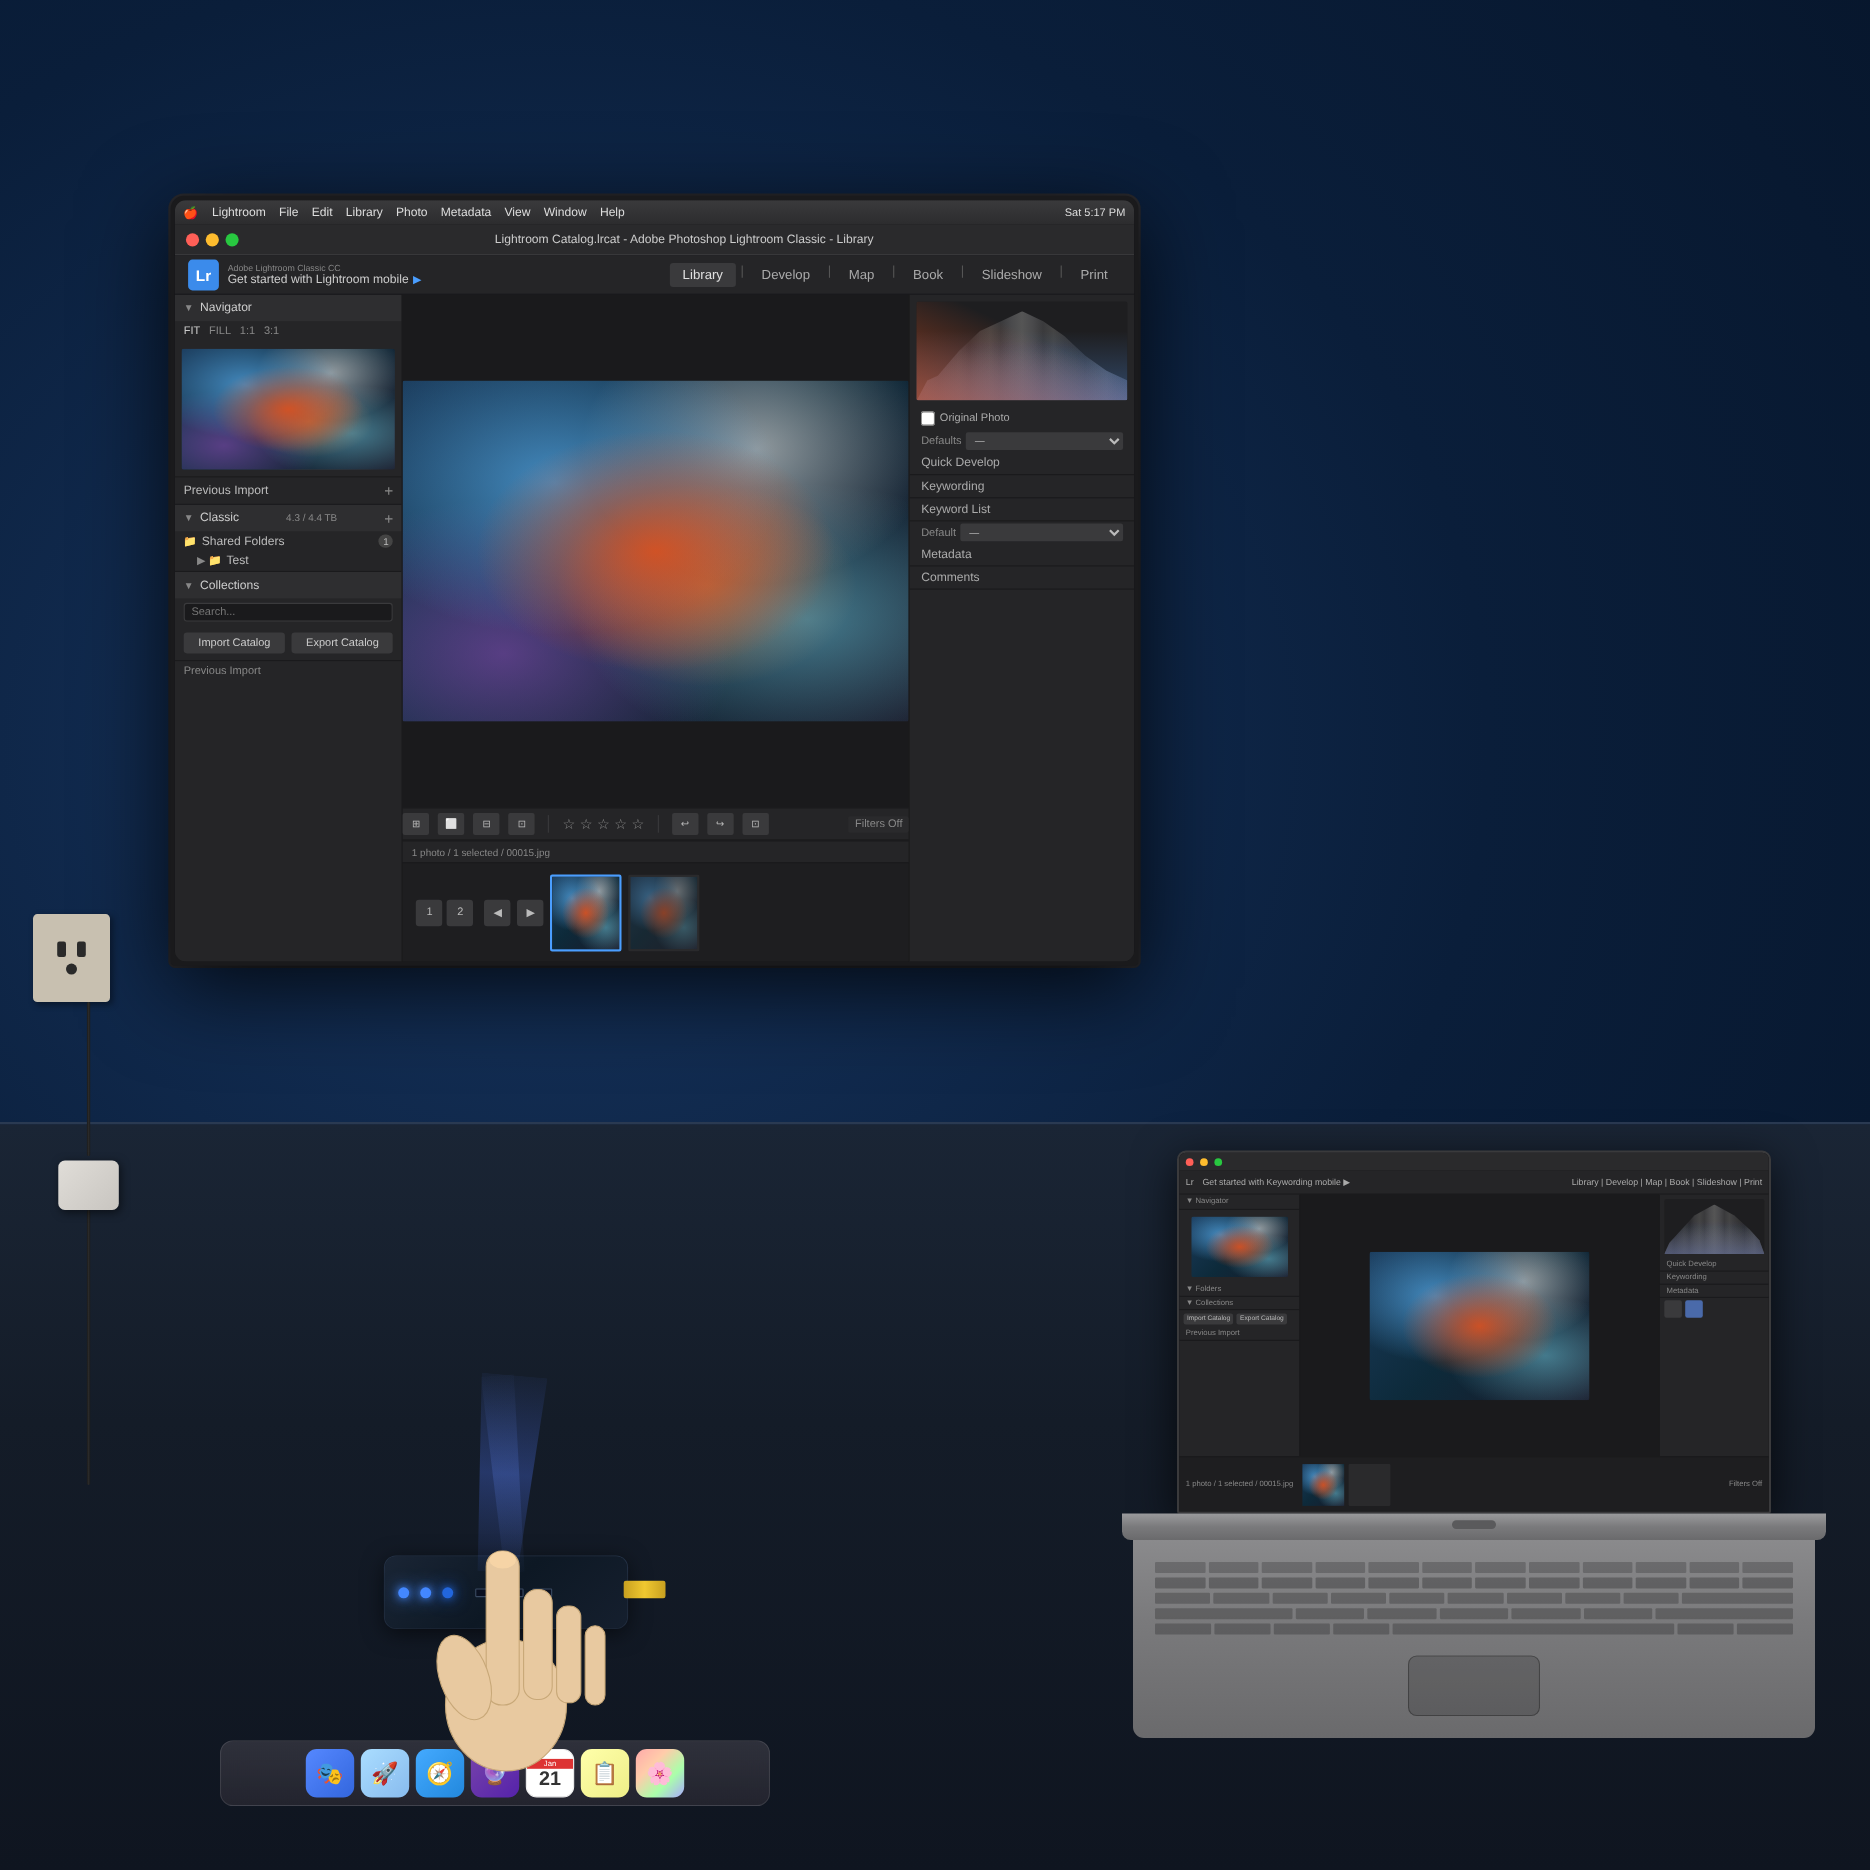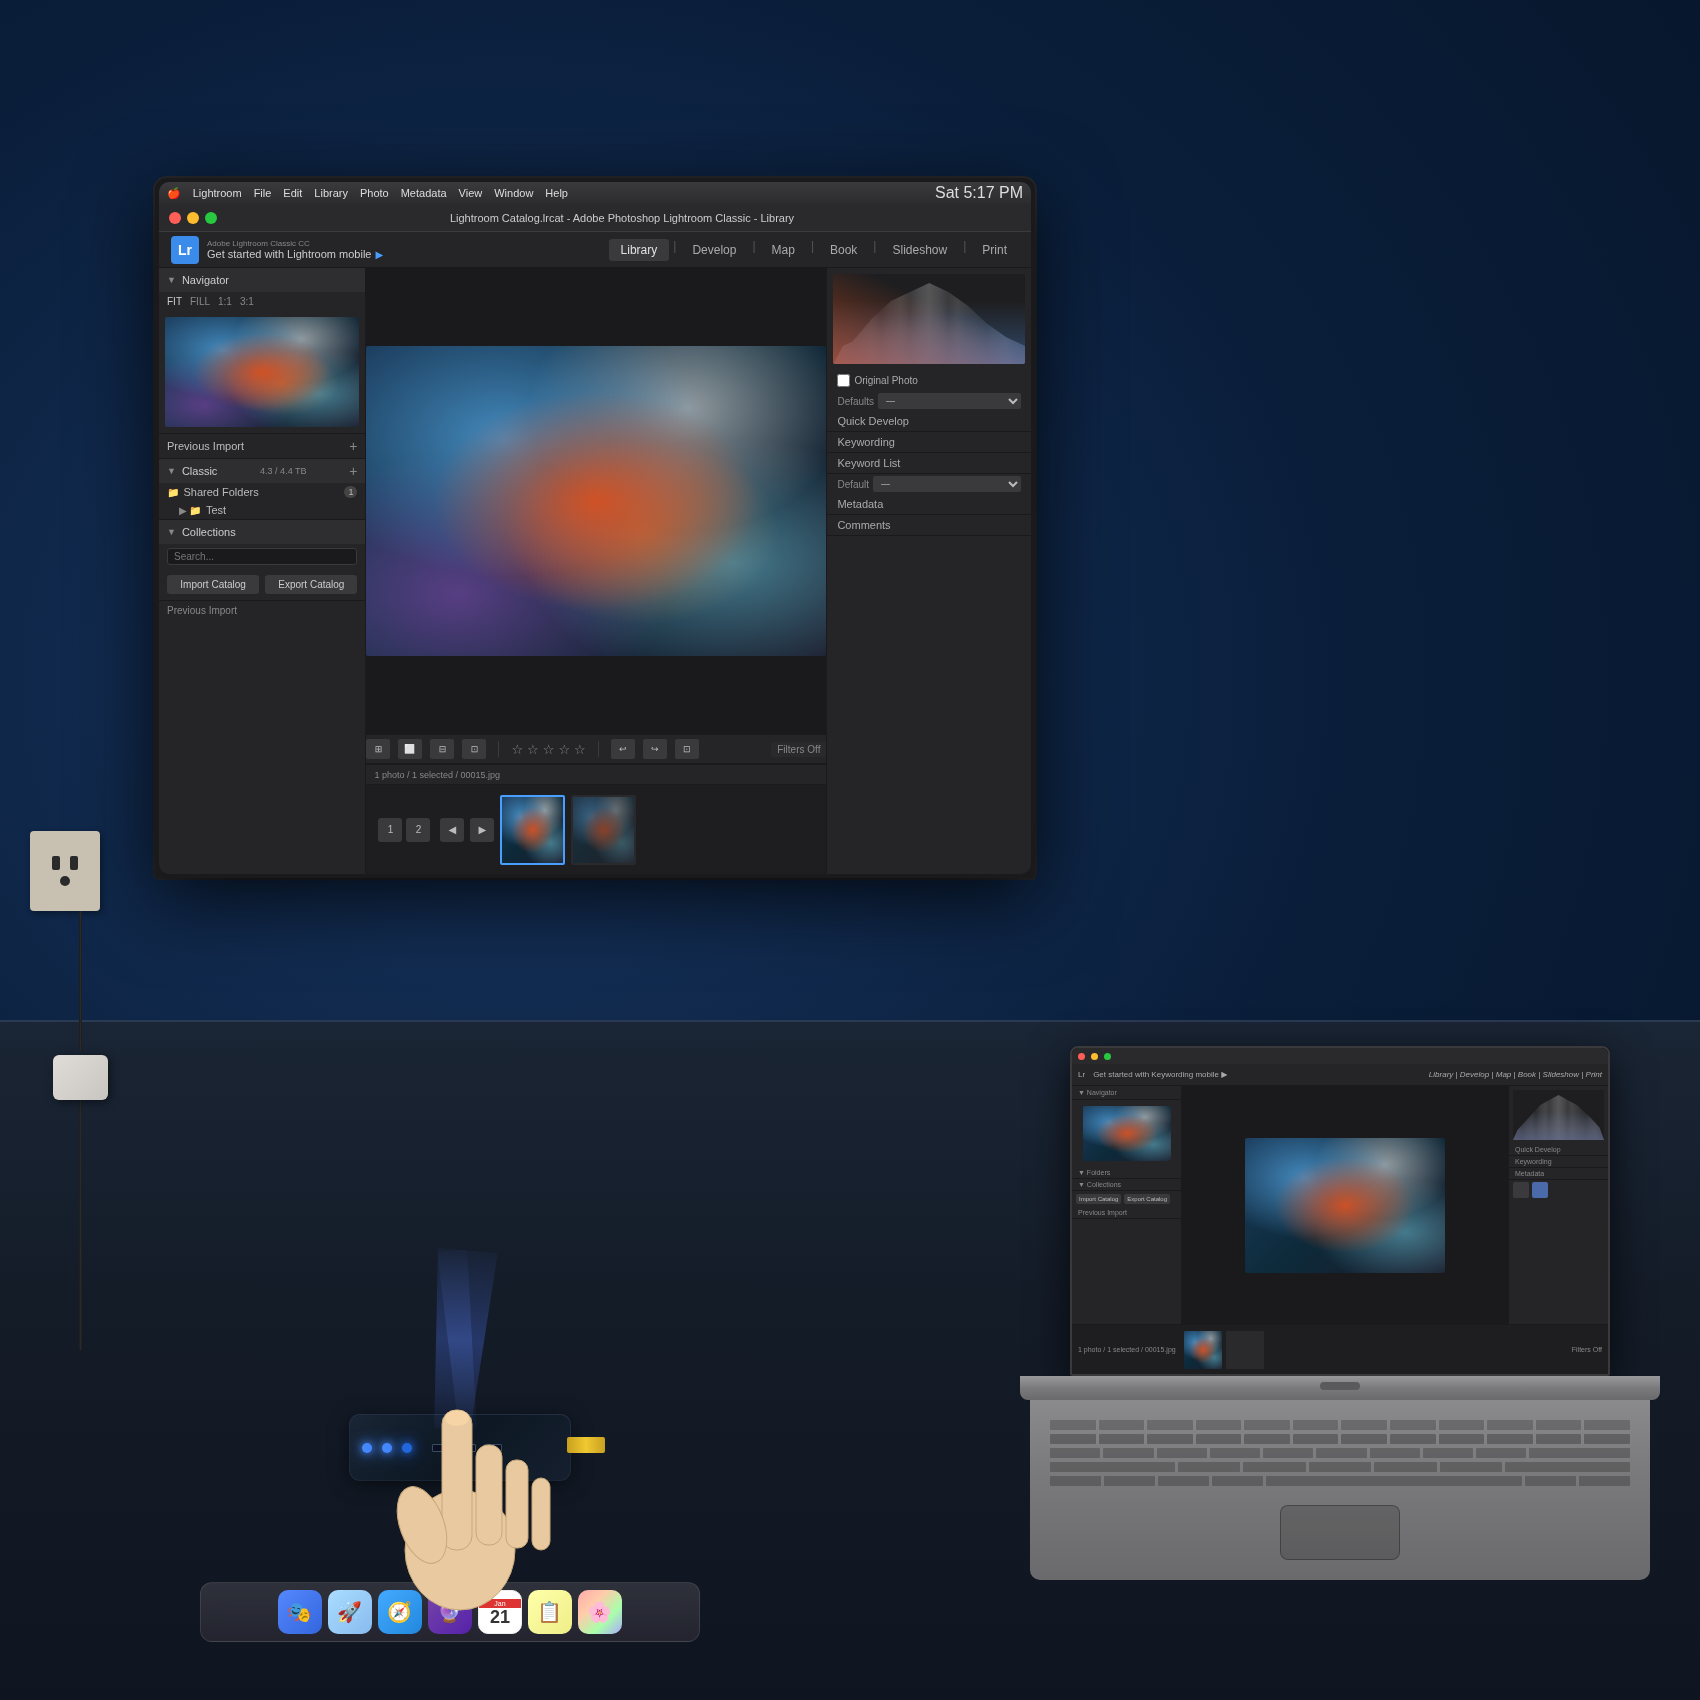--- a/index.html
+++ b/index.html
@@ -61,21 +61,21 @@
       color: #e0e0e0;
     }
     .mac-menubar .menu-items {
       display: flex;
       gap: 12px;
       font-size: 11px;
       color: #ddd;
     }
     .mac-menubar .right-info {
       margin-left: auto;
-      font-size: 16px;
+      font-size: 10px;
       color: #ddd;
     }
 
     
     .titlebar {
       height: 28px;
       background: #2a2a2c;
       display: flex;
       align-items: center;
       padding: 0 10px;
@@ -872,21 +872,21 @@
   <div class="laptop-screen-outer">
     <div class="mini-lr">
       <div class="mini-titlebar">
         <div class="mini-tl" style="background:#ff5f57;"></div>
         <div class="mini-tl" style="background:#febc2e;margin-left:3px;"></div>
         <div class="mini-tl" style="background:#28c840;margin-left:3px;"></div>
       </div>
       <div class="mini-toolbar">
         <span>Lr</span>
         <span>Get started with Keywording mobile ▶</span>
-        <span style="margin-left:auto;font-style:italic;">Library | Develop | Map | Book | Slideshow | Print</span>
+        <span style="margin-left:auto;">Library | Develop | Map | Book | Slideshow | Print</span>
       </div>
       <div class="mini-main">
         <div class="mini-left">
           <div style="padding:3px 6px;font-size:7px;color:#888;border-bottom:1px solid #1a1a1c;">▼ Navigator</div>
           <div class="mini-nav-thumb">
             <div class="mini-nebula-bg" style="width:100%;height:100%;"></div>
           </div>
           <div class="mini-panel-txt">▼ Folders</div>
           <div class="mini-panel-txt">▼ Collections</div>
           <div style="display:flex;gap:3px;padding:3px 4px;">

